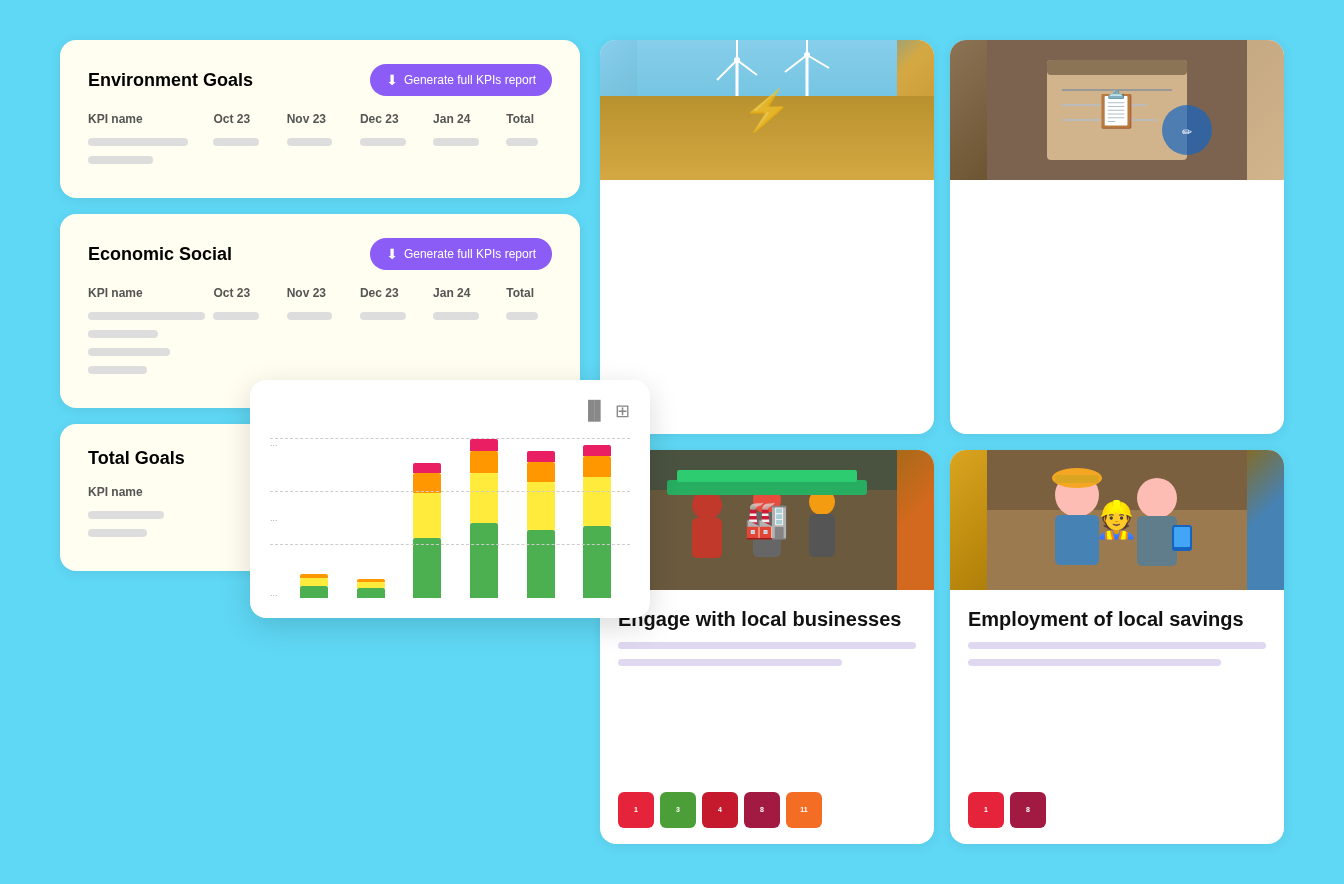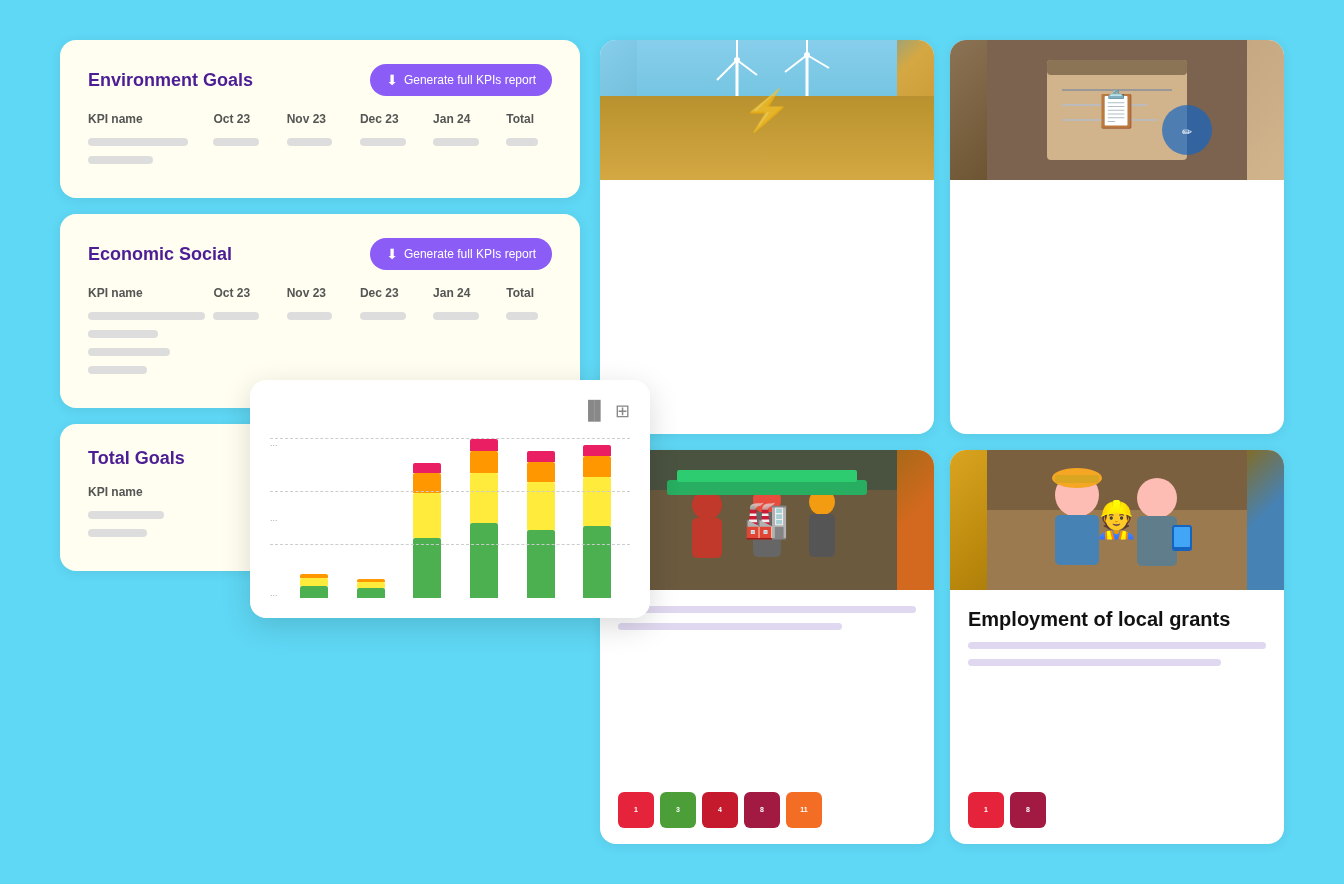--- a/index.html
+++ b/index.html
@@ -41,21 +41,21 @@
     .goal-card-header {
       display: flex;
       justify-content: space-between;
       align-items: center;
       margin-bottom: 16px;
     }
 
     .goal-title {
       font-size: 18px;
       font-weight: 600;
-      color: #4c1d95;
+      color: #000000;
     }
 
     .generate-btn {
       background: #8b5cf6;
       color: white;
       border: none;
       border-radius: 20px;
       padding: 8px 16px;
       font-size: 12px;
       font-weight: 500;
@@ -549,20 +549,21 @@
           <ellipse cx="130" cy="50" rx="14" ry="14" fill="#E74C3C"></ellipse>
           <rect x="116" y="62" width="28" height="45" fill="#666" rx="5"></rect>
           <ellipse cx="185" cy="52" rx="13" ry="13" fill="#F39C12"></ellipse>
           <rect x="172" y="64" width="26" height="43" fill="#555" rx="5"></rect>
 
           <rect x="30" y="30" width="200" height="15" fill="#27AE60" rx="3"></rect>
           <rect x="40" y="20" width="180" height="12" fill="#2ECC71" rx="2"></rect>
         </svg>
       </div>
       <div class="action-card-body">
+        <div class="action-card-title">Engage with local businesses</div>
         <div class="action-card-desc-line w-full"></div>
         <div class="action-card-desc-line w-75"></div>
         <div class="sdg-badges">
           <div class="sdg-badge" style="background:#E5243B;">
             <div style="font-size:7px;font-weight:800;">1</div>
           </div>
           <div class="sdg-badge" style="background:#4C9F38;">
             <div style="font-size:7px;font-weight:800;">3</div>
           </div>
           <div class="sdg-badge" style="background:#C5192D;">
@@ -590,21 +591,21 @@
           <rect x="68" y="65" width="44" height="50" fill="#4682B4" rx="5"></rect>
 
           <ellipse cx="170" cy="48" rx="20" ry="20" fill="#FDBCB4"></ellipse>
           <rect x="150" y="66" width="40" height="50" fill="#607D8B" rx="5"></rect>
 
           <rect x="185" y="75" width="20" height="26" fill="#1565C0" rx="3"></rect>
           <rect x="187" y="77" width="16" height="20" fill="#42A5F5" rx="1"></rect>
         </svg>
       </div>
       <div class="action-card-body">
-        <div class="action-card-title">Employment of local grants</div>
+        <div class="action-card-title">Employment of local savings</div>
         <div class="action-card-desc-line w-full"></div>
         <div class="action-card-desc-line w-85"></div>
         <div class="sdg-badges">
           <div class="sdg-badge" style="background:#E5243B;">
             <div style="font-size:7px;font-weight:800;">1</div>
           </div>
           <div class="sdg-badge" style="background:#A21942;">
             <div style="font-size:7px;font-weight:800;">8</div>
           </div>
         </div>

